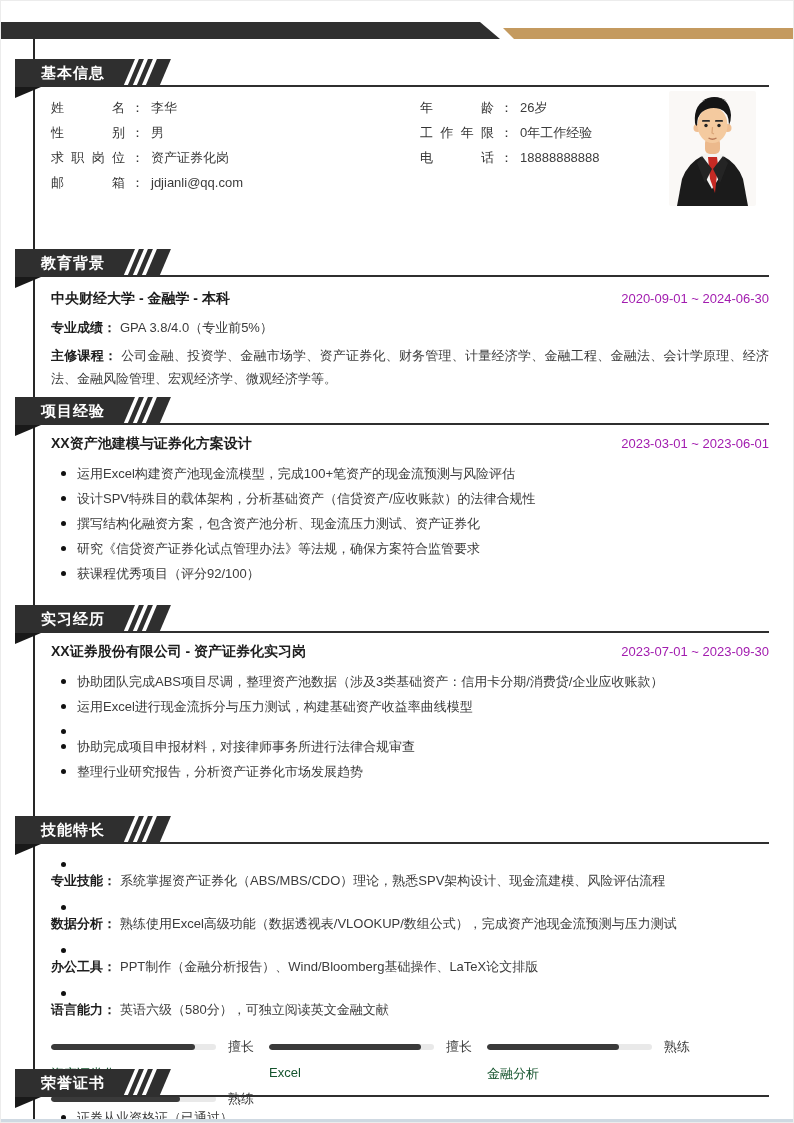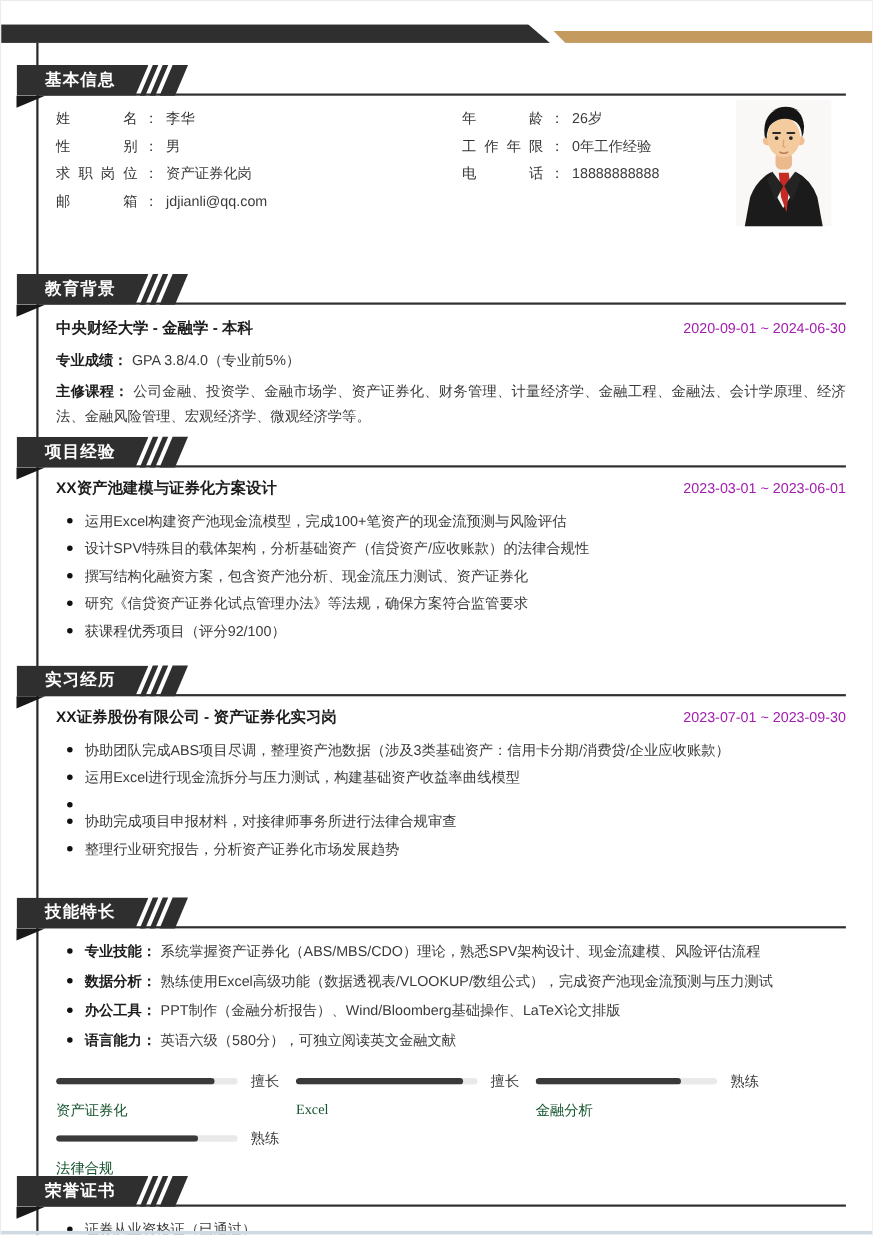--- a/index.html
+++ b/index.html
@@ -56,25 +56,25 @@
   .f-value { color:#3b3b3b; }
   .avatar { position:absolute; left:668px; top:90px; width:87px; height:115px; }
   
   .title-row { display:flex; justify-content:space-between; align-items:baseline; }
   .t-name { font-size:14px; font-weight:bold; color:#1d1d1d; }
   .t-date { font-size:13px; color:#a21caf; }
   .eline { font-size:13px; line-height:23px; text-align:justify; margin-top:5px; color:#3b3b3b; }
   .eline b, .li b { color:#1d1d1d; margin-right:4px; }
   .li { display:flex; line-height:25px; font-size:13px; color:#3b3b3b; }
   .li .dot { flex:0 0 5px; width:5px; height:5px; border-radius:50%; background:#111; margin:10px 11px 0 10px; }
-  .li-tall { line-height:27px; }
+  .li-tall { line-height:27px;flex-direction:column; }
   .li-tall .dot { margin-top:11px; }
   
   .bars { display:flex; flex-wrap:wrap; margin-top:14px; }
-  .bar-item { width:218px; margin-bottom:6px;font-family:Liberation Serif, serif; }
+  .bar-item { width:218px; margin-bottom:6px; }
   .bar-top { display:flex; align-items:center; height:20px; }
   .track { width:165px; height:6px; border-radius:3px; background:#e9e9e9; overflow:hidden; }
   .fill { height:6px; border-radius:3px; background:#3a3a3a; }
   .bar-level { margin-left:12px; font-size:13px; color:#3b3b3b; }
   .bar-name { margin-top:8px; font-size:13px; color:#14532d; }
 </style>
 </head>
 <body>
 
 <div class="page">

